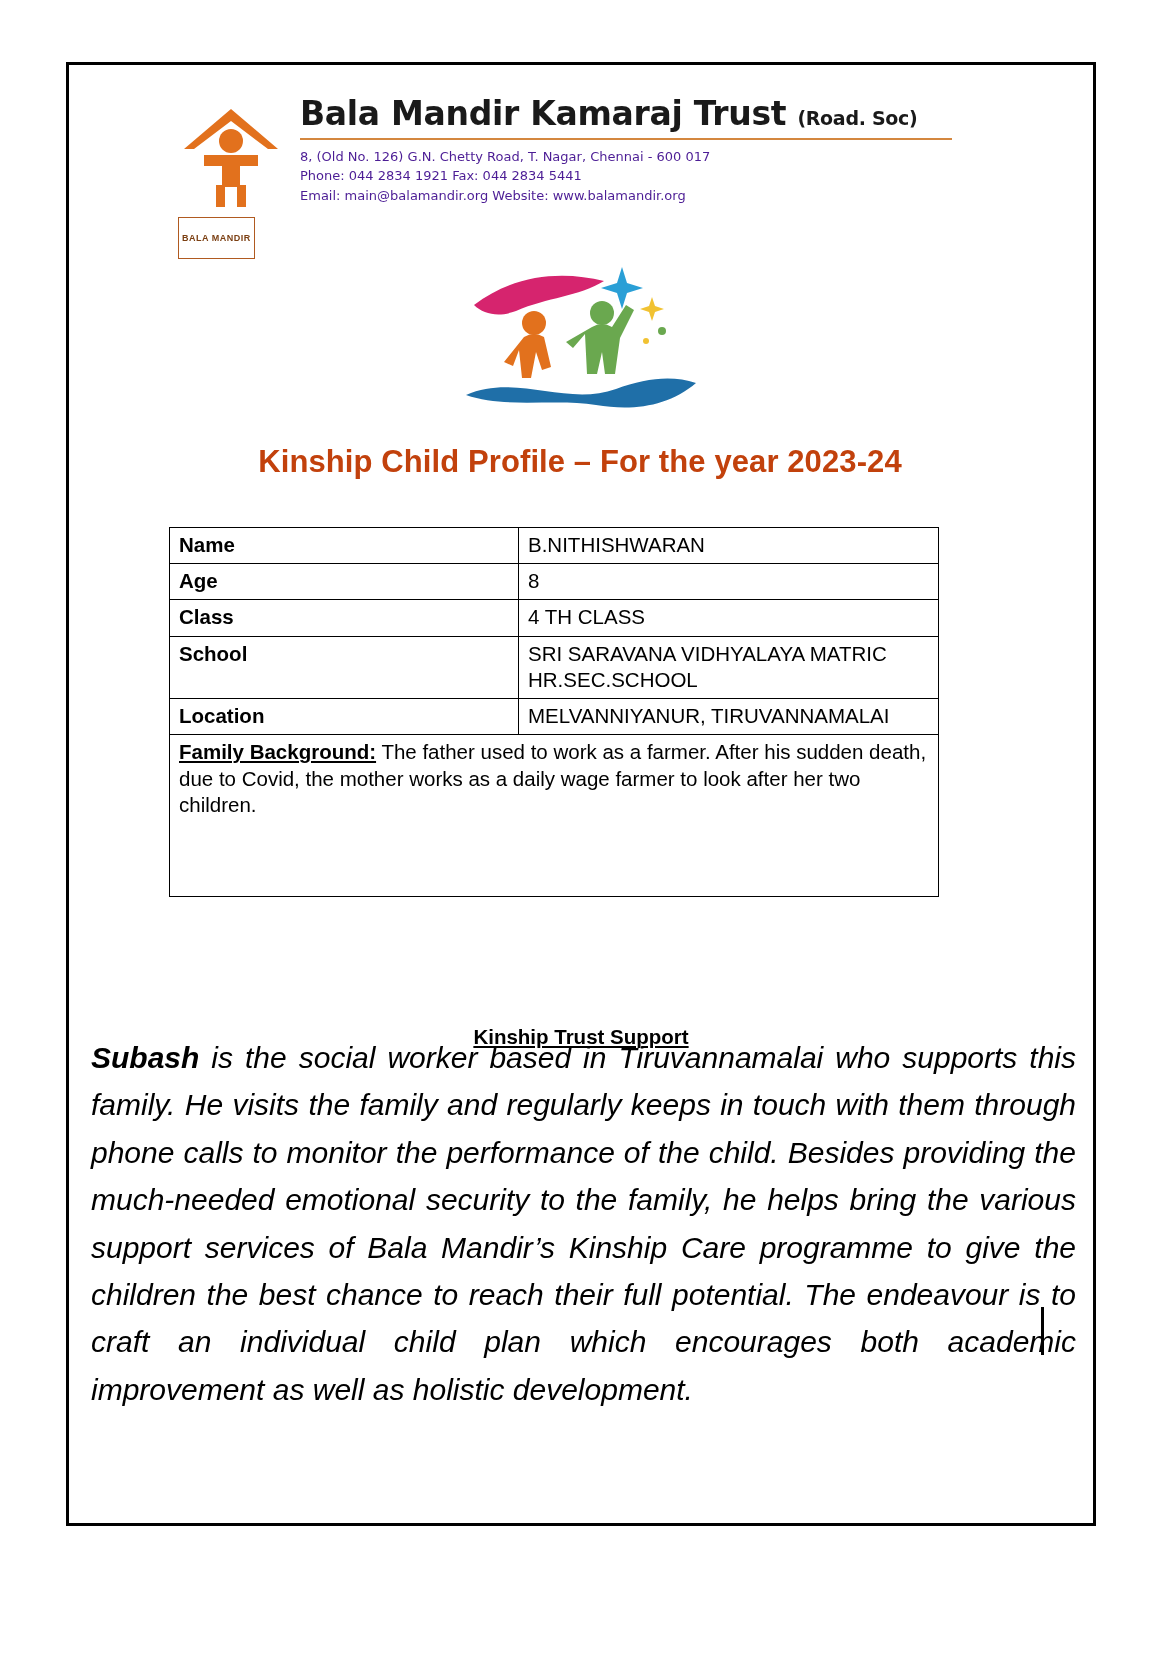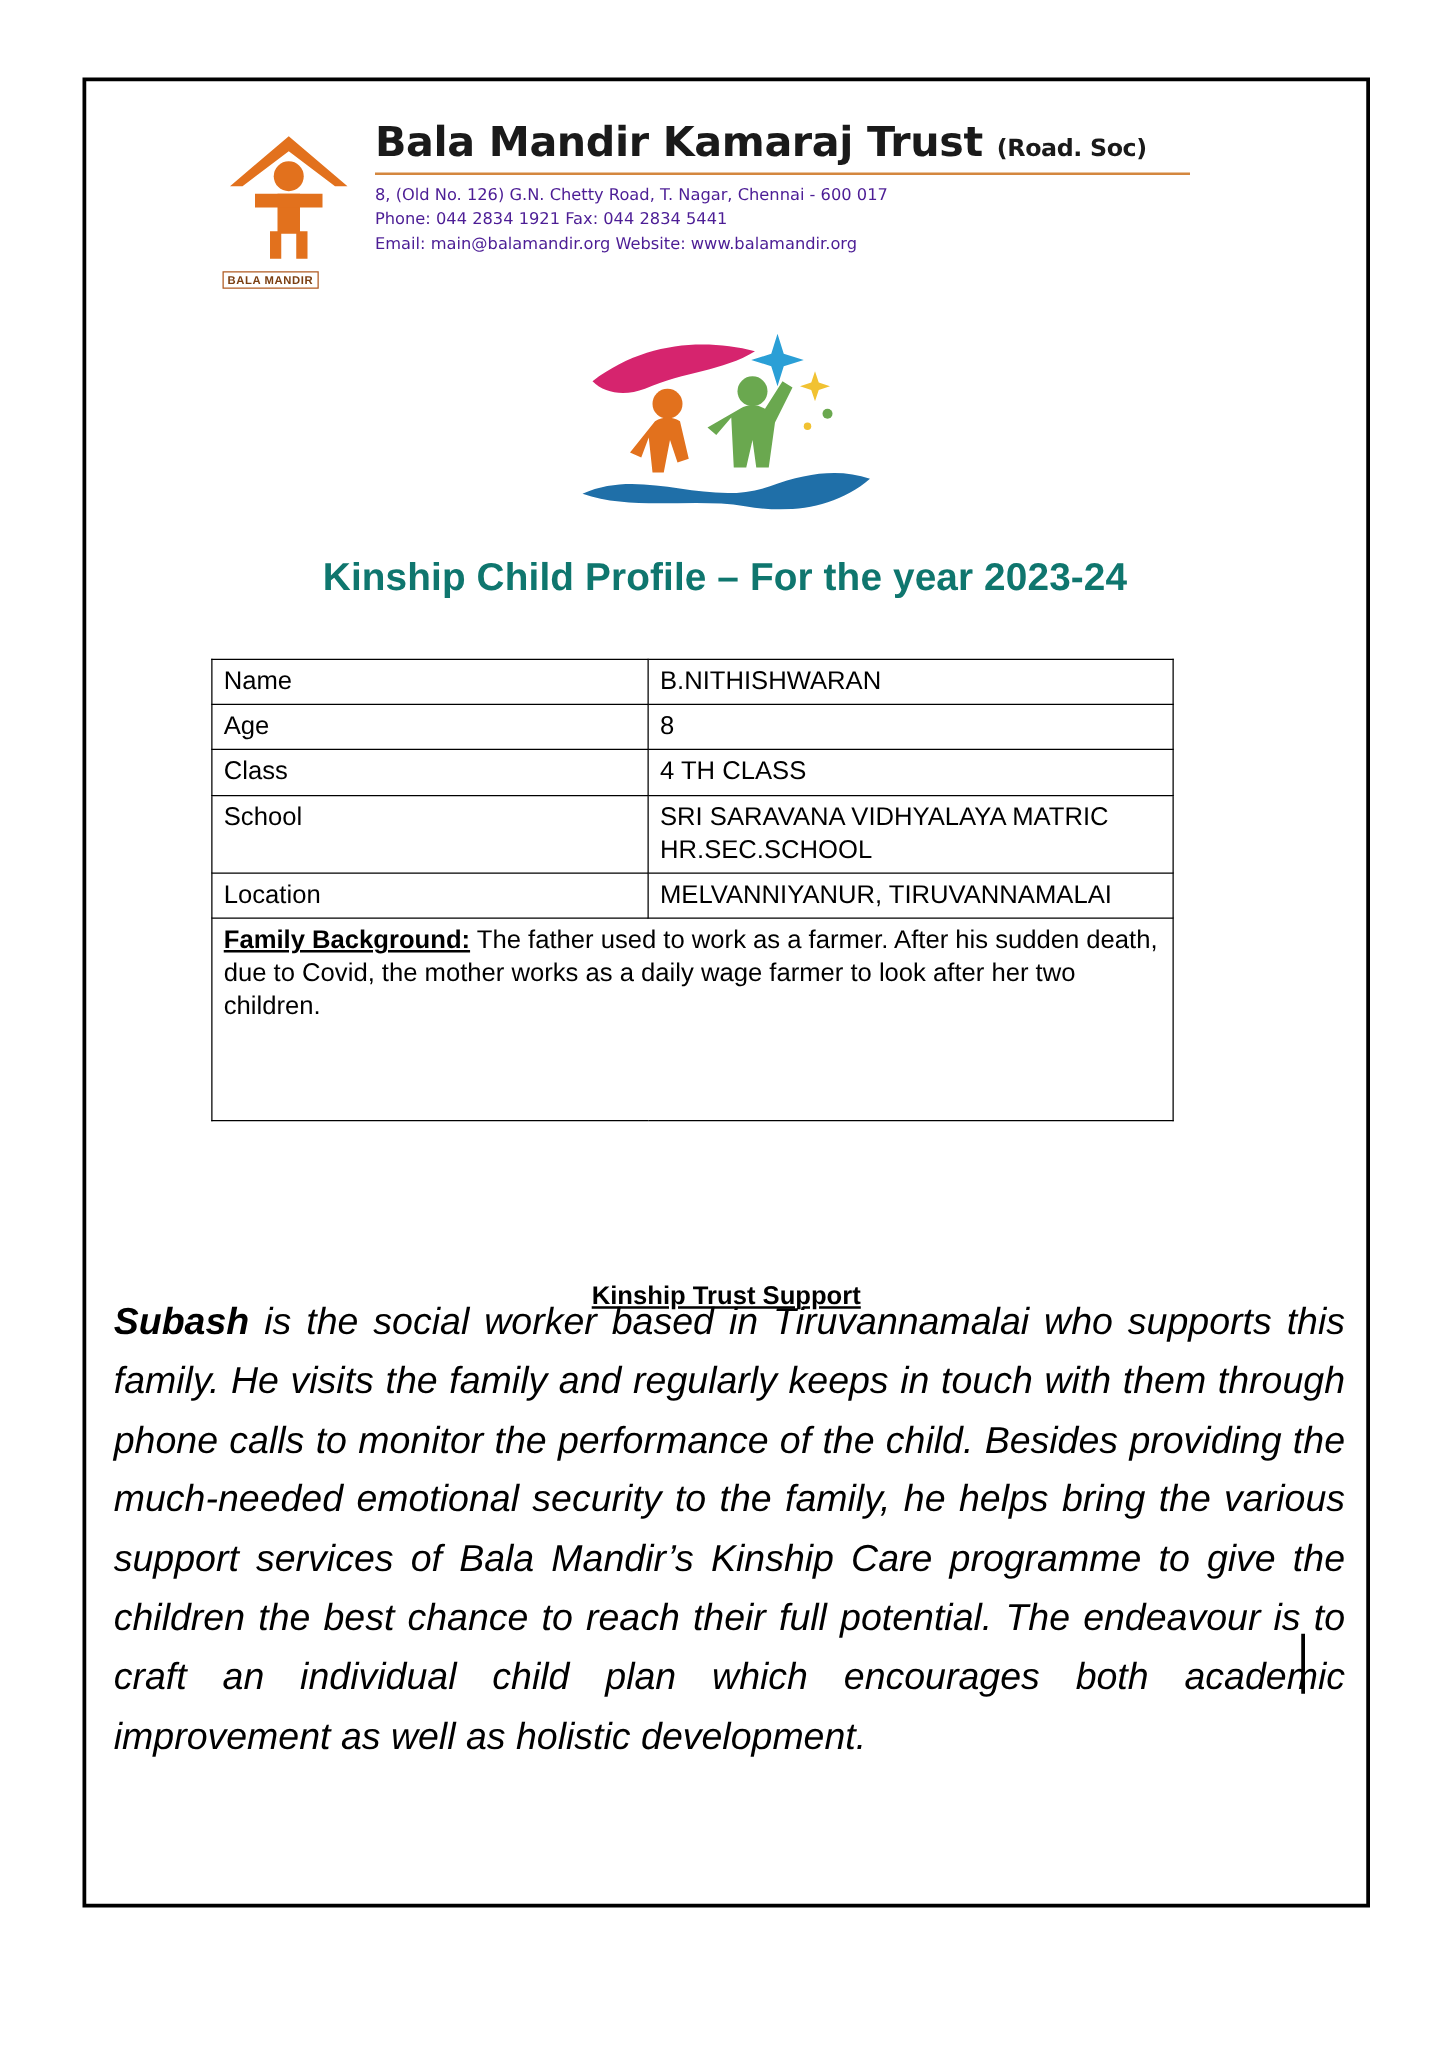--- a/index.html
+++ b/index.html
@@ -53,21 +53,21 @@
   .logo-svg { display: block; }
   .logo-caption {
     position: absolute;
     left: 2px;
     top: 120px;
     font-size: 9px;
     letter-spacing: 0.5px;
     color: #7b3f12;
     font-weight: bold;
     border: 1px solid #b05a20;
-    padding: 1px 3px;
+    padding: 15px 3px;
   }
   .lh-text {
     flex: 1;
     padding-left: 14px;
   }
   .org-name {
     font-family: "DejaVu Sans", sans-serif;
     font-size: 33px;
     font-weight: bold;
     color: #1a1a1a;
@@ -104,21 +104,21 @@
 
   
   .doc-title {
     position: absolute;
     left: 0;
     top: 382px;
     width: 1028px;
     text-align: center;
     font-size: 31px;
     font-weight: bold;
-    color: #0f766e;
+    color: #c2410c;
     letter-spacing: 0.1px;
   }
 
   
   .profile-table {
     position: absolute;
     left: 103px;
     top: 465px;
     width: 770px;
     border-collapse: collapse;
@@ -126,21 +126,21 @@
   }
   .profile-table td {
     border: 1px solid #000000;
     padding: 4px 9px 5px 9px;
     font-size: 20.5px;
     line-height: 1.28;
     vertical-align: top;
   }
   .profile-table td.label {
     width: 330px;
-    font-weight: normal;
+    font-weight: bold;
   }
   .profile-table td.value {
     font-weight: normal;
   }
   .fam-cell {
     padding-bottom: 78px !important;
   }
   .fam-head {
     font-weight: bold;
     text-decoration: underline;

